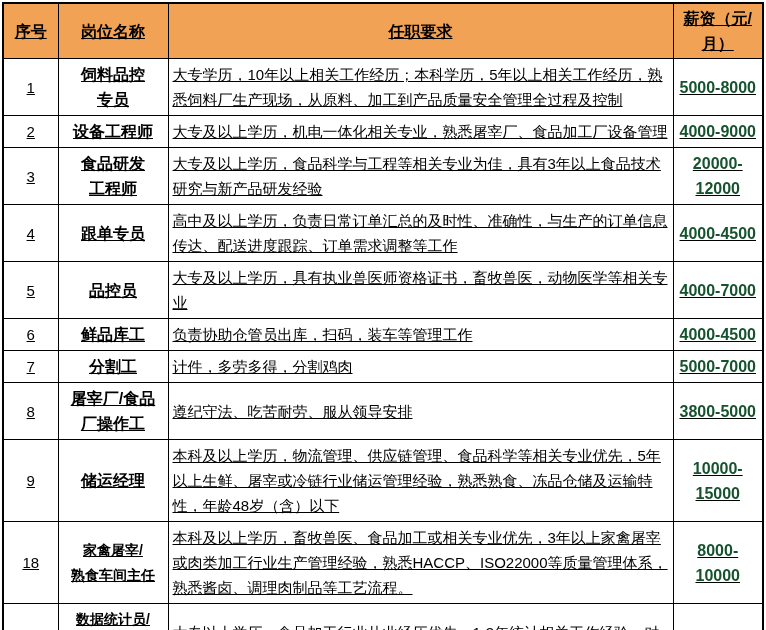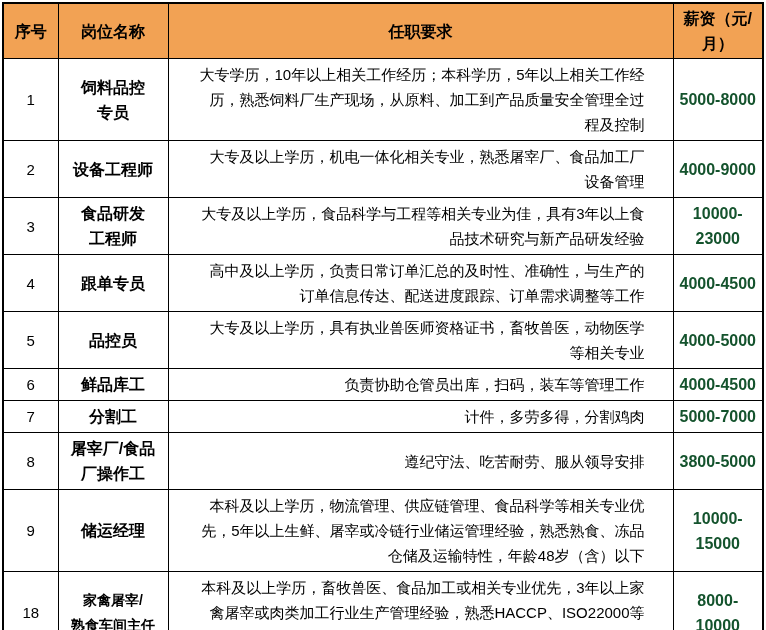--- a/index.html
+++ b/index.html
@@ -9,20 +9,21 @@
     font-family: "Liberation Sans", "DejaVu Sans", sans-serif;
     color: #000000;
   }
   .page {
     width: 766px;
     height: 630px;
     box-sizing: border-box;
     padding: 2px;
     background: #ffffff;
     overflow: hidden;
+    text-decoration: underline;
   }
   table.jobs {
     width: 760px;
     border-collapse: collapse;
     table-layout: fixed;
     border: 2px solid #000000;
   }
   table.jobs th, table.jobs td {
     border: 1px solid #000000;
     line-height: 25px;
@@ -49,23 +50,23 @@
     padding: 3px 2px;
   }
   td.col-name {
     text-align: center;
     font-size: 16px;
     font-weight: bold;
     white-space: pre-line;
     padding: 3px 8px;
   }
   td.col-req {
-    text-align: right;
+    text-align: left;
     font-size: 15px;
-    padding: 3px 28px;
+    padding: 3px 4px;
   }
   td.col-sal {
     text-align: center;
     font-size: 16px;
     font-weight: bold;
     color: #14532d;
     padding: 3px 2px;
   }
   tr.r10 td.col-name, tr.r11 td.col-name { font-size: 14px; margin-top: 44px; }
 </style>
@@ -100,33 +101,33 @@
         <td class="col-no">2</td>
         <td class="col-name">设备工程师</td>
         <td class="col-req">大专及以上学历，机电一体化相关专业，熟悉屠宰厂、食品加工厂设备管理</td>
         <td class="col-sal">4000-9000</td>
       </tr>
       <tr class="r3">
         <td class="col-no">3</td>
         <td class="col-name">食品研发
 工程师</td>
         <td class="col-req">大专及以上学历，食品科学与工程等相关专业为佳，具有3年以上食品技术研究与新产品研发经验</td>
-        <td class="col-sal">10000-23000</td>
+        <td class="col-sal">20000-12000</td>
       </tr>
       <tr class="r4">
         <td class="col-no">4</td>
         <td class="col-name">跟单专员</td>
         <td class="col-req">高中及以上学历，负责日常订单汇总的及时性、准确性，与生产的订单信息传达、配送进度跟踪、订单需求调整等工作</td>
         <td class="col-sal">4000-4500</td>
       </tr>
       <tr class="r5">
         <td class="col-no">5</td>
         <td class="col-name">品控员</td>
         <td class="col-req">大专及以上学历，具有执业兽医师资格证书，畜牧兽医，动物医学等相关专业</td>
-        <td class="col-sal">4000-5000</td>
+        <td class="col-sal">4000-7000</td>
       </tr>
       <tr class="r6">
         <td class="col-no">6</td>
         <td class="col-name">鲜品库工</td>
         <td class="col-req">负责协助仓管员出库，扫码，装车等管理工作</td>
         <td class="col-sal">4000-4500</td>
       </tr>
       <tr class="r7">
         <td class="col-no">7</td>
         <td class="col-name">分割工</td>

